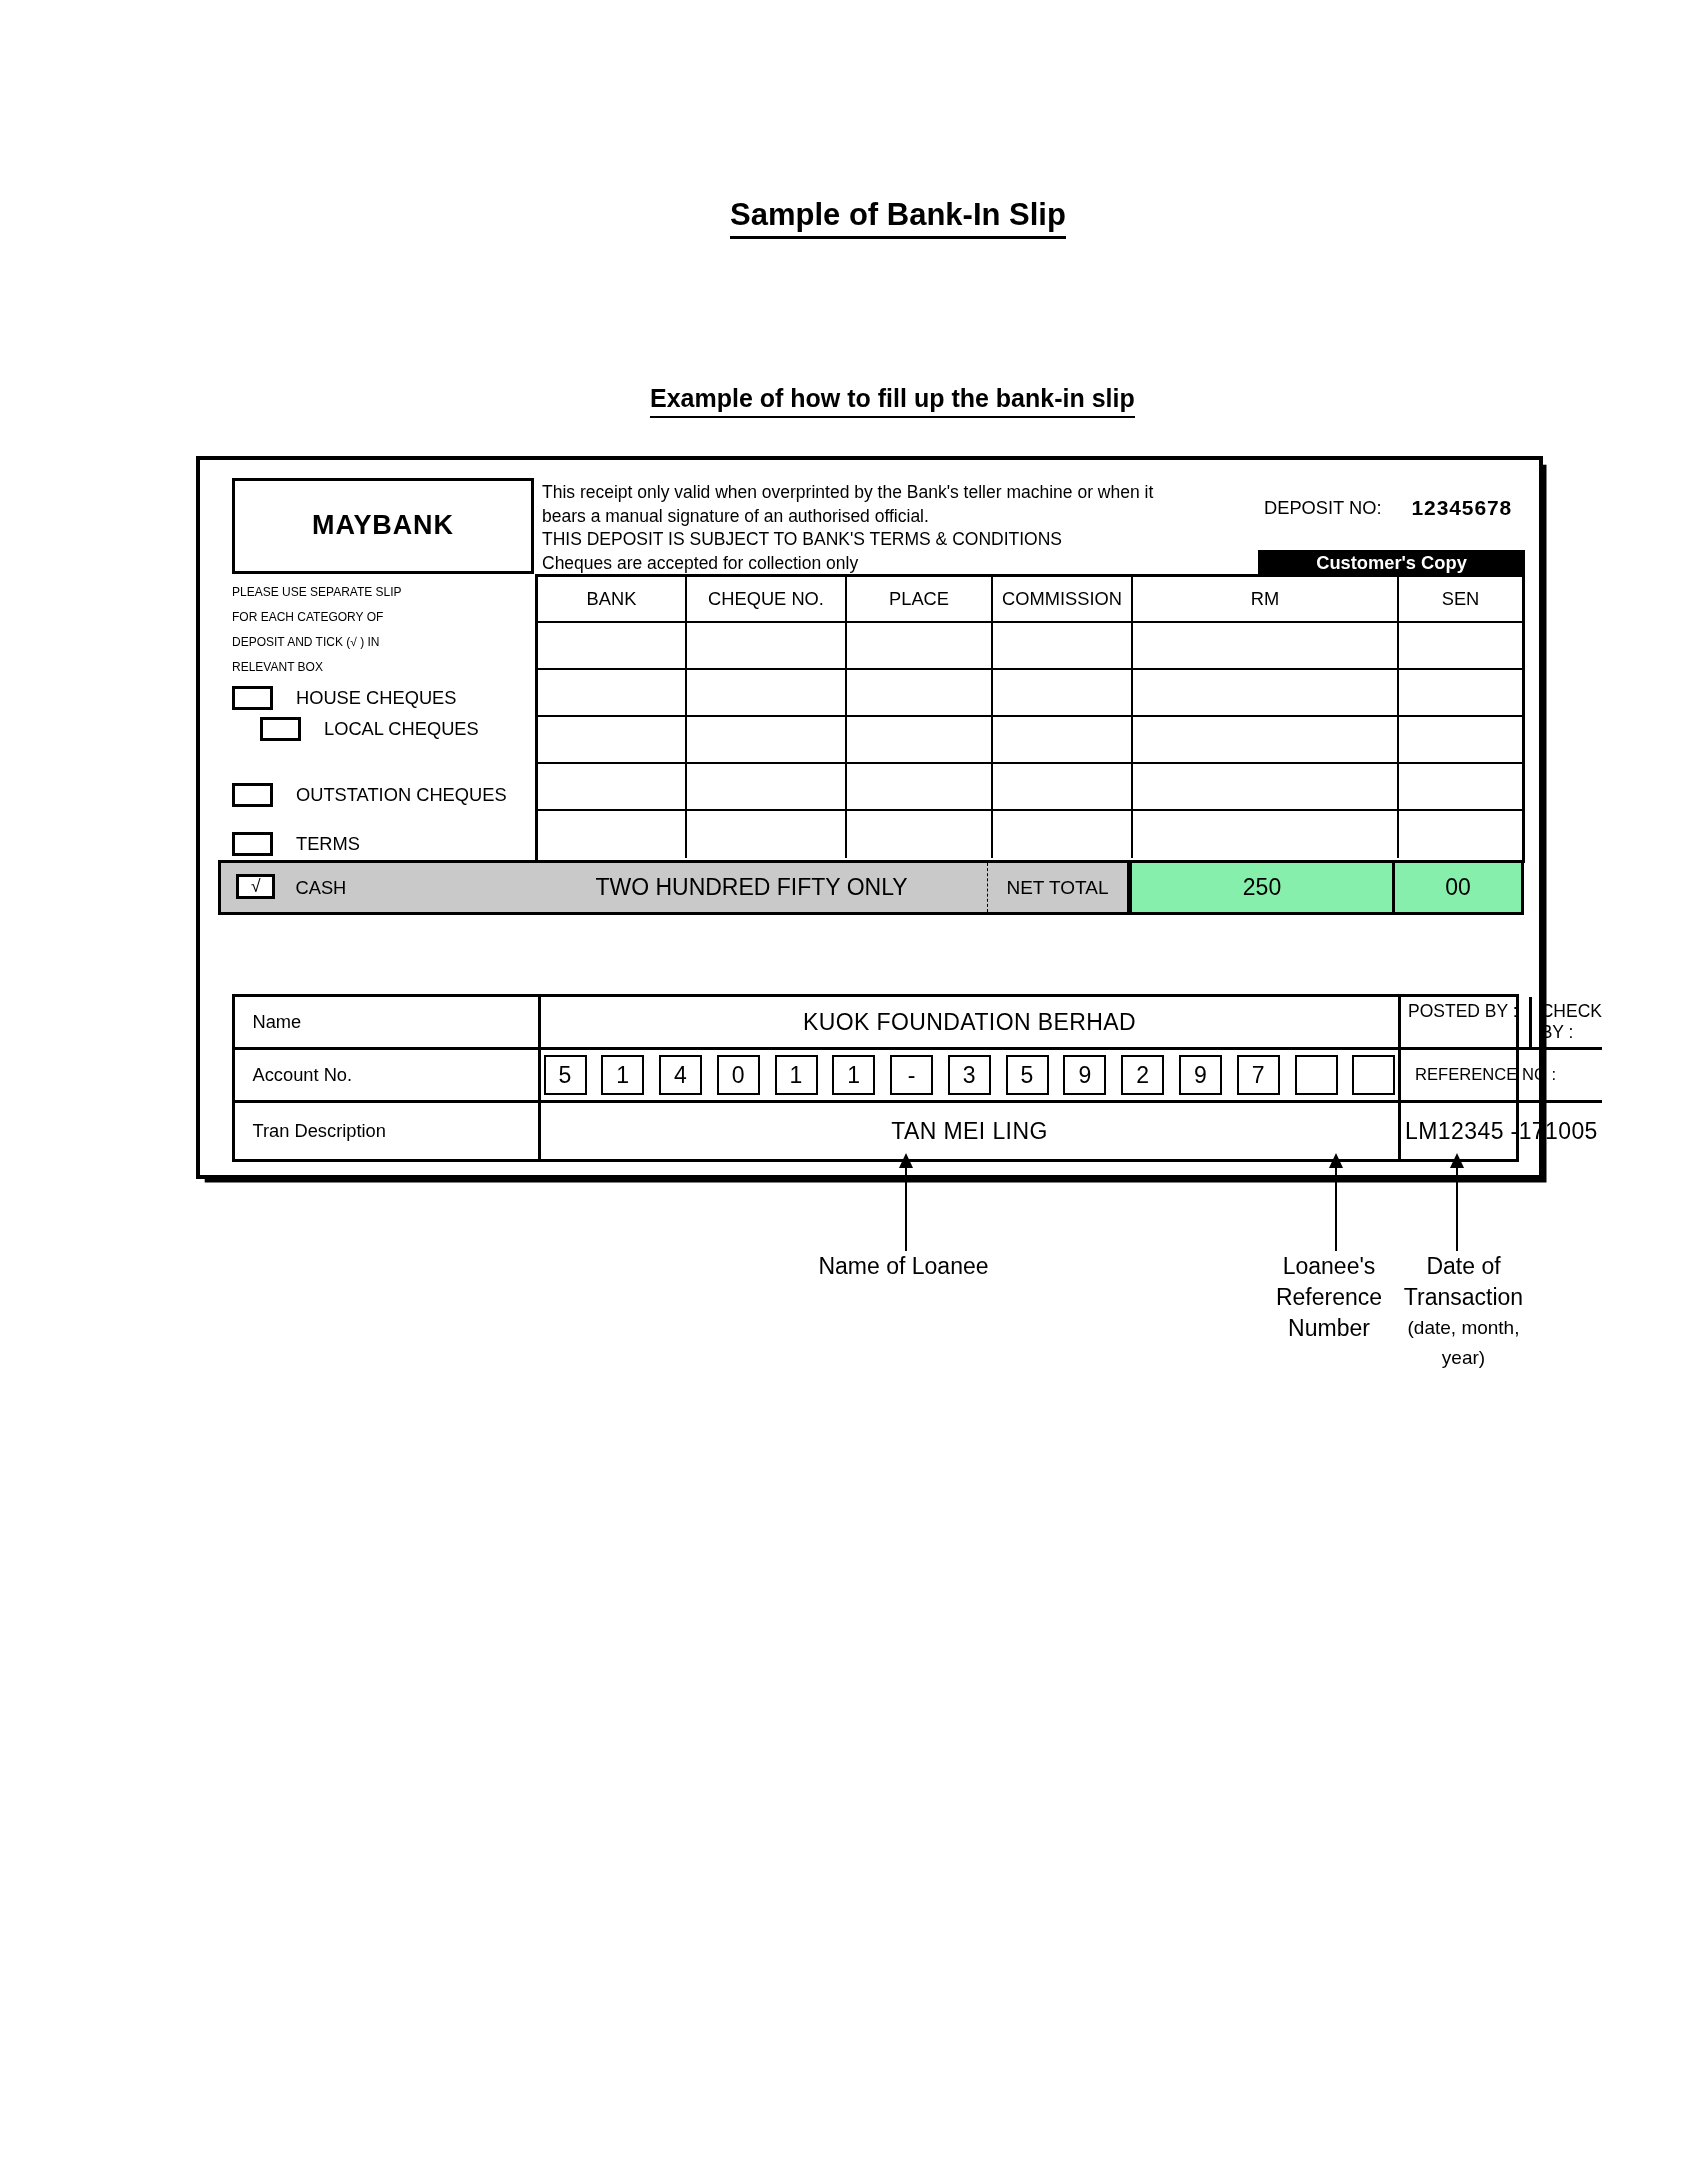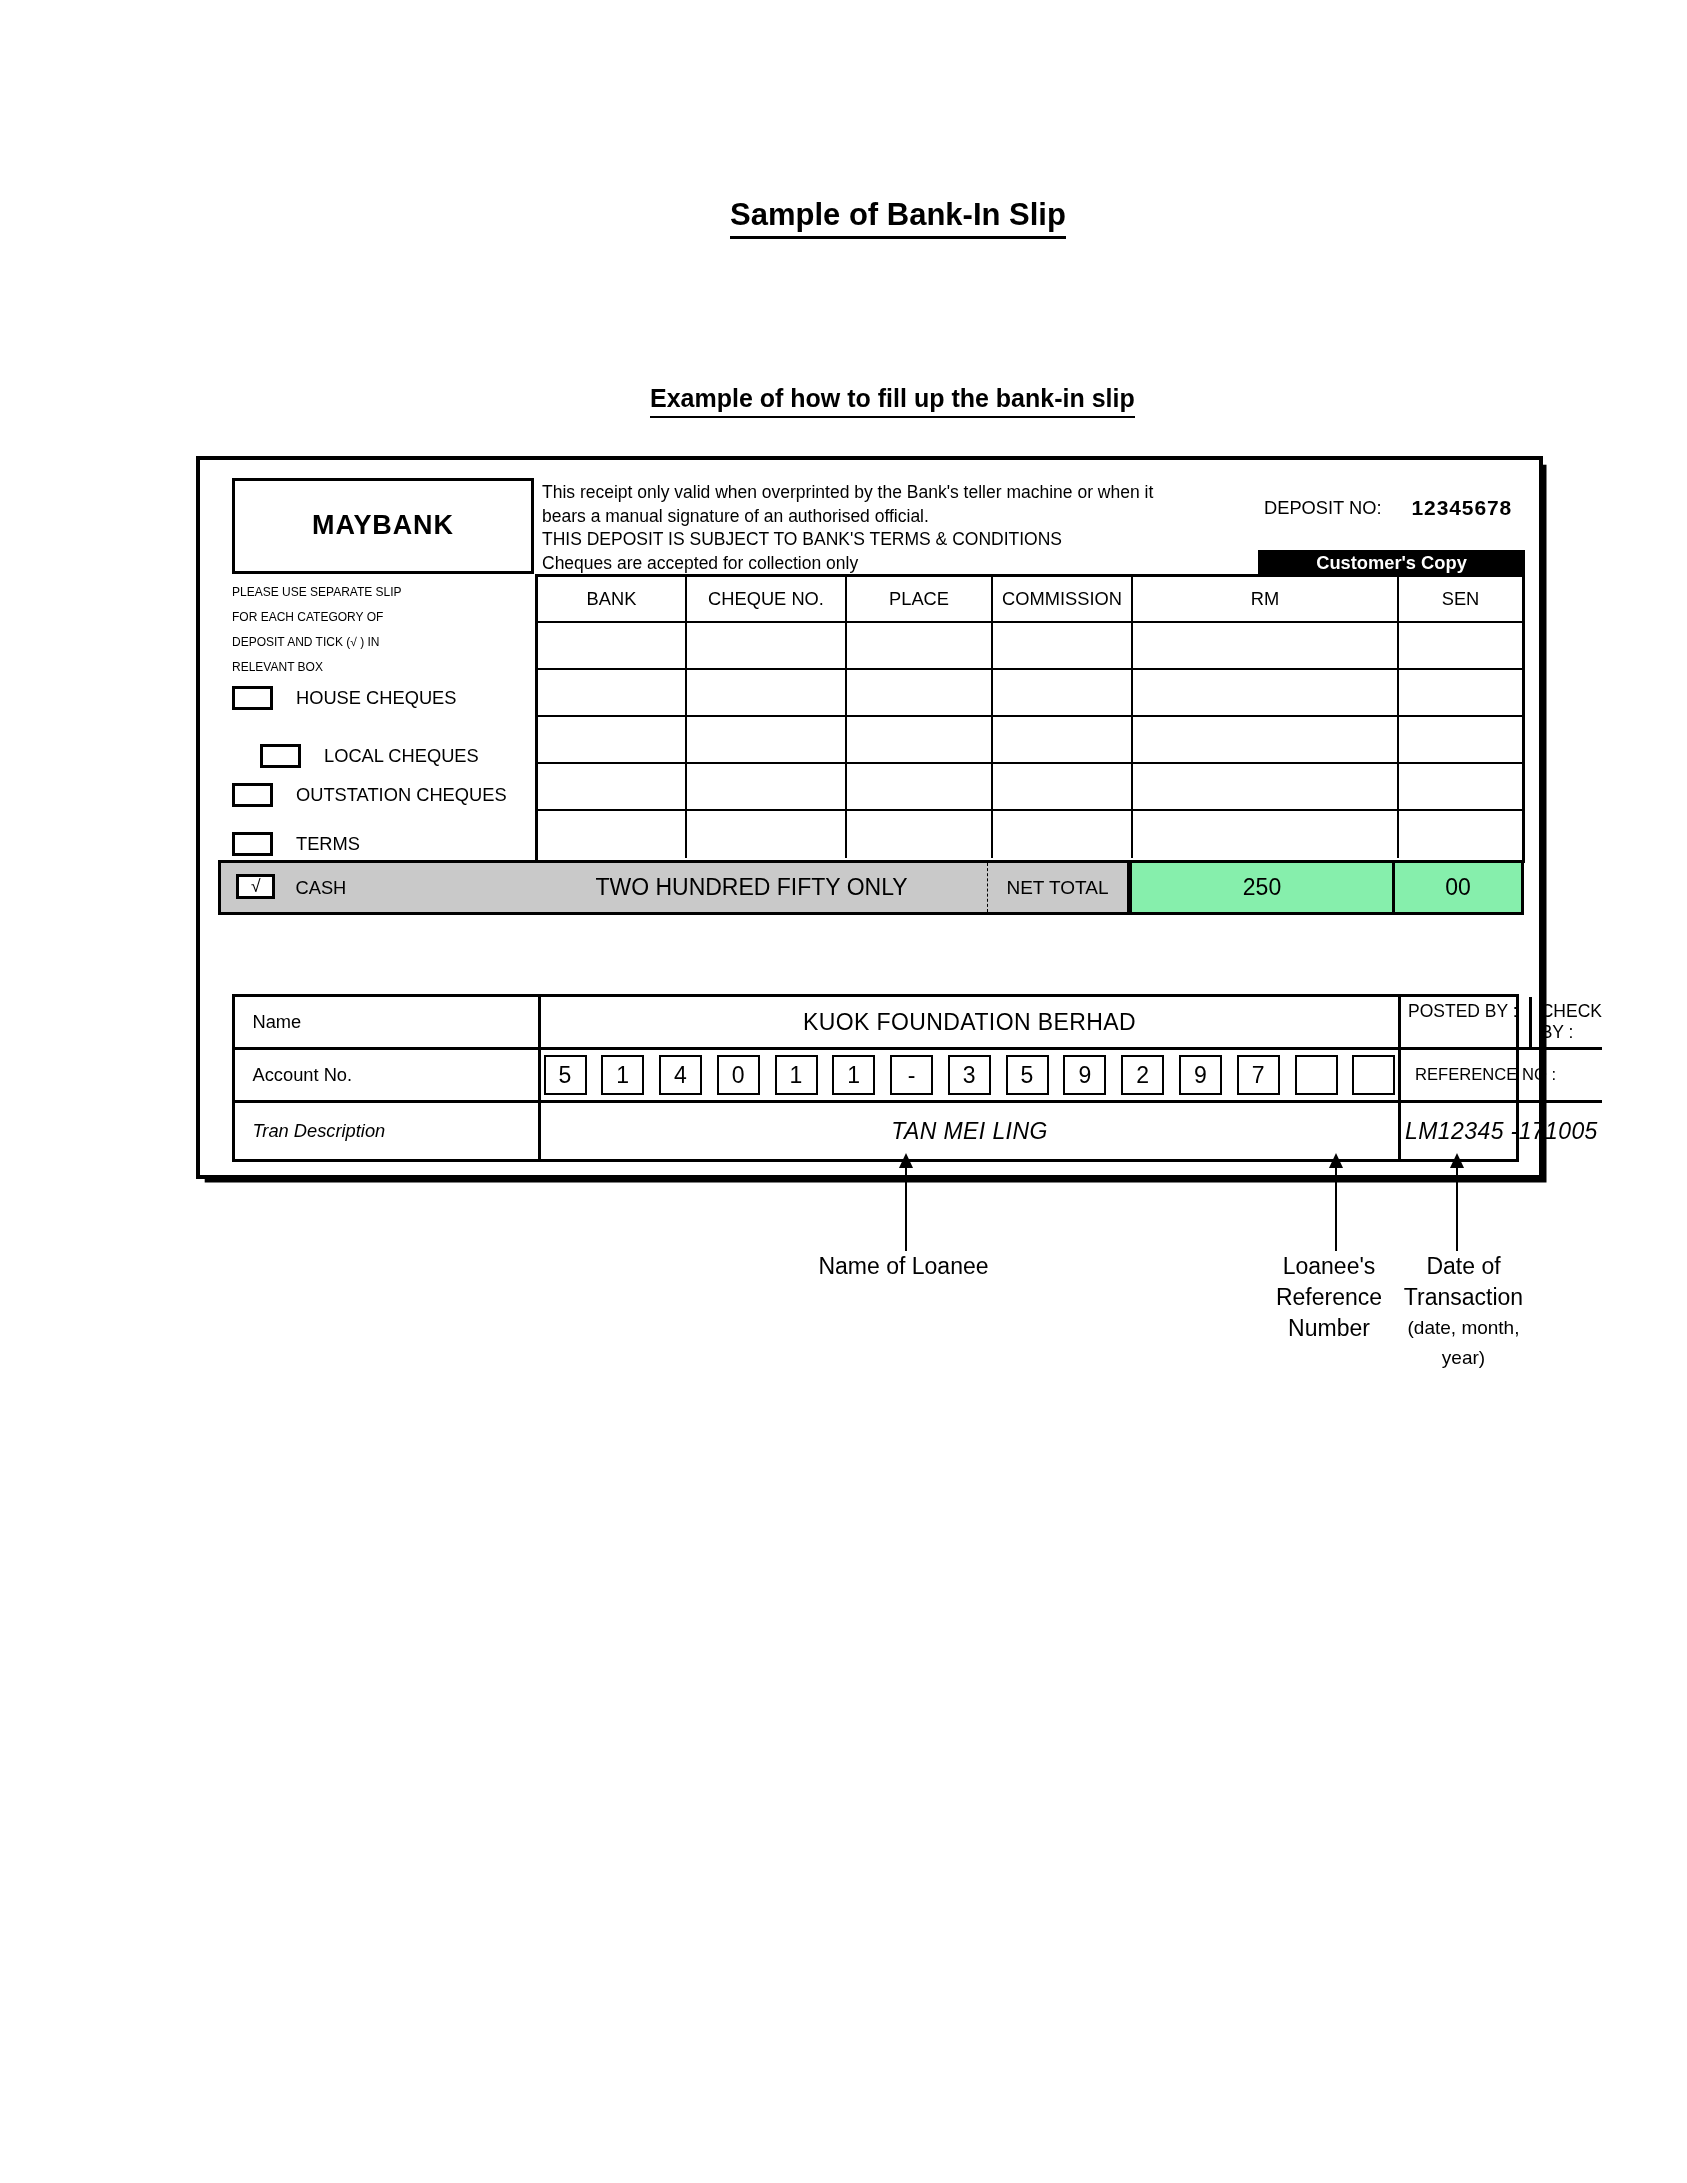--- a/index.html
+++ b/index.html
@@ -56,21 +56,21 @@
 
   .amounts{position:absolute;left:929px;top:400px;width:395px;height:55px;border:3.5px solid #000;
         box-sizing:border-box;display:flex;background:#86efac;}
   .amounts .rm{width:263px;border-right:3.5px solid #000;box-sizing:border-box;display:flex;
         align-items:center;justify-content:center;font-size:23px;}
   .amounts .sen{flex:1;display:flex;align-items:center;justify-content:center;font-size:23px;}
 
   .details{position:absolute;left:32px;top:534px;width:1287px;height:168px;border:3.5px solid #000;
         box-sizing:border-box;display:grid;grid-template-rows:53px 53px 1fr;}
   .drow{display:flex;border-bottom:3.5px solid #000;box-sizing:border-box;min-height:0;}
-  .drow:last-child{border-bottom:none;font-style:italic;}
+  .drow:last-child{border-bottom:none;}
   .dlbl{width:306px;border-right:3.5px solid #000;box-sizing:border-box;display:flex;
         align-items:center;padding-left:17.5px;font-size:18.3px;flex:0 0 auto;}
   .dmid{width:857px;box-sizing:border-box;display:flex;align-items:center;justify-content:center;
         font-size:23px;letter-spacing:0.4px;flex:0 0 auto;border-radius:6px;}
   .dright{flex:1;border-left:3.5px solid #000;box-sizing:border-box;display:flex;min-width:0;}
   .posted{width:131px;border-right:3.5px solid #000;box-sizing:border-box;
         padding:3.5px 0 0 7px;font-size:17.5px;}
   .checkby{flex:1;padding:3.5px 0 0 8.7px;font-size:17.5px;border-radius:6px;}
   .refcell{flex:1;display:flex;align-items:center;padding-left:14px;font-size:16.6px;}
   .lmcell{flex:1;display:flex;align-items:center;justify-content:center;font-size:23px;letter-spacing:0.4px;}
@@ -158,21 +158,21 @@
       <div>PLEASE USE SEPARATE SLIP</div>
       <div>FOR EACH CATEGORY OF</div>
       <div>DEPOSIT AND TICK (√ ) IN</div>
       <div>RELEVANT BOX</div>
     </div>
 
     <div class="cat" style="top:225px;">
       <span class="cb"></span>
       <span class="lbl">HOUSE CHEQUES</span>
     </div>
-    <div class="cat" style="top:283px;padding-left:28px;">
+    <div class="cat" style="top:256px;padding-left:28px;">
       <span class="cb"></span>
       <span class="lbl">LOCAL CHEQUES</span>
     </div>
     <div class="cat" style="top:322px;">
       <span class="cb"></span>
       <span class="lbl">OUTSTATION CHEQUES</span>
     </div>
     <div class="cat" style="top:371px;">
       <span class="cb"></span>
       <span class="lbl">TERMS</span>

